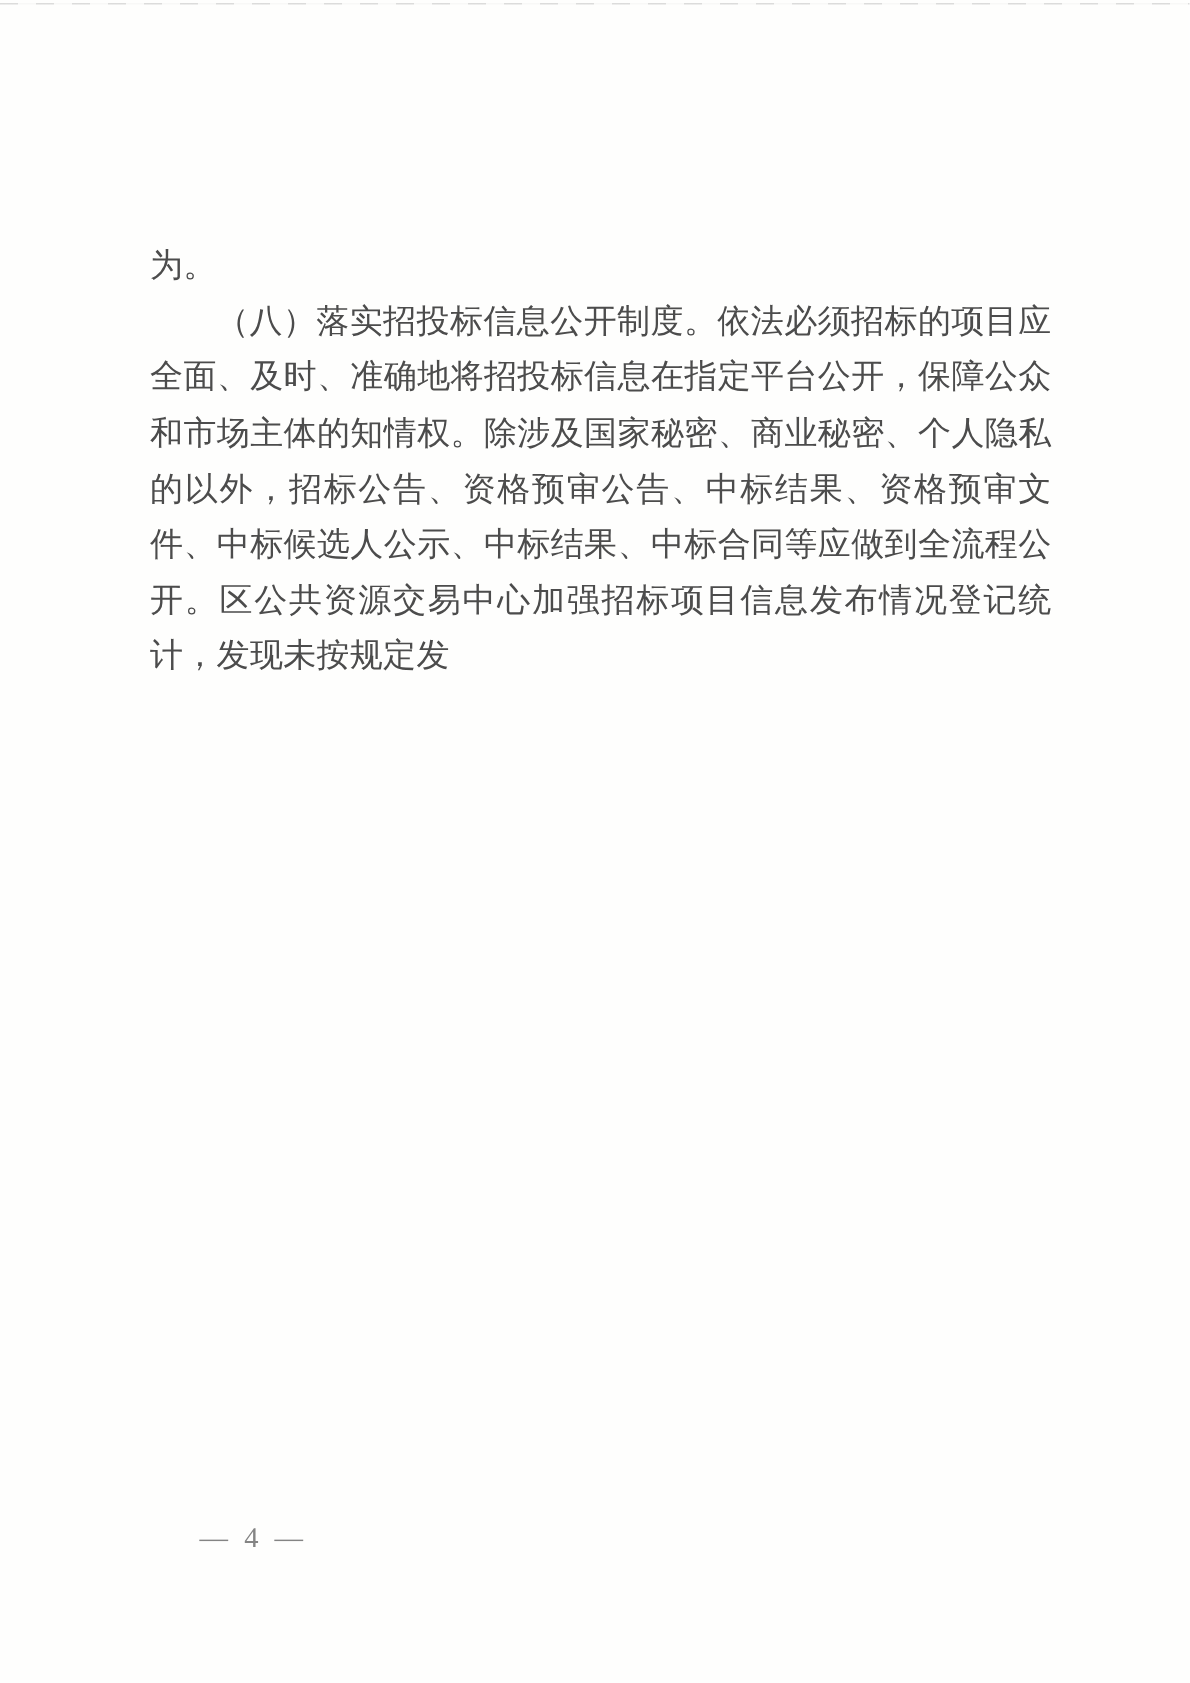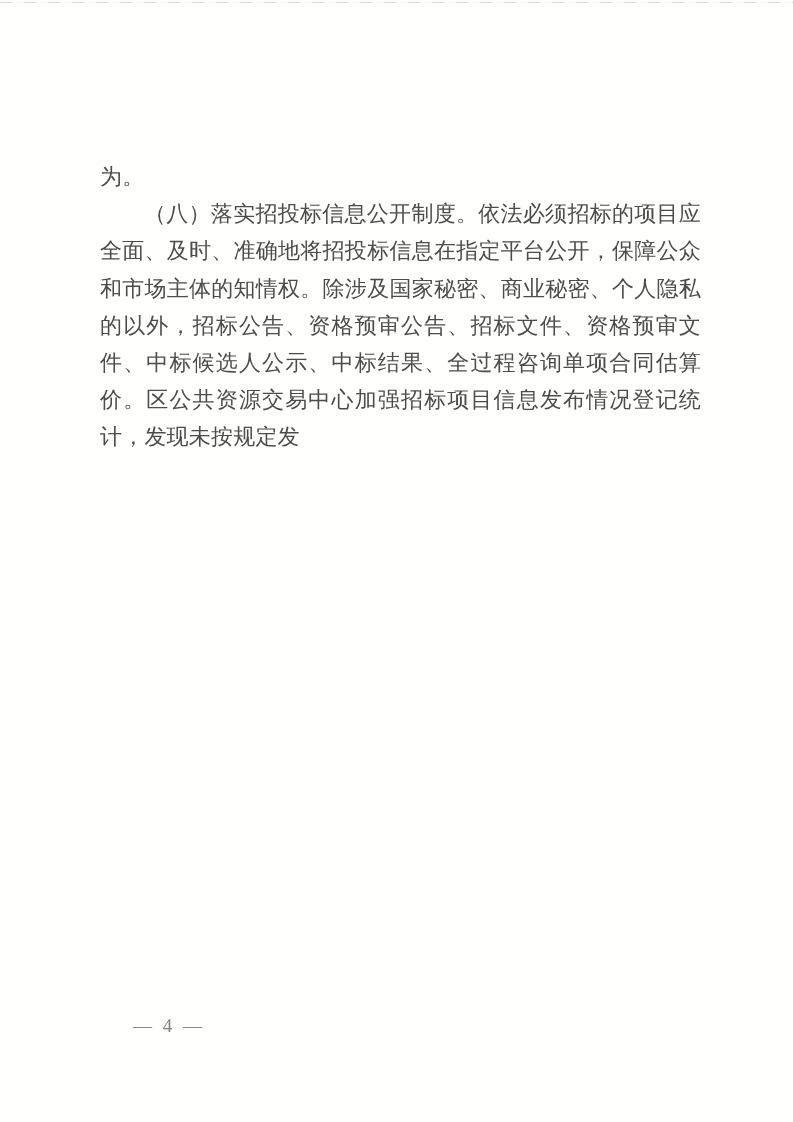--- a/index.html
+++ b/index.html
@@ -64,18 +64,18 @@
 </style>
 </head>
 <body>
 
 <div class="page">
 
   <div class="scan-artifact"></div>
 
   <main class="content">
     <p class="para continuation">为。</p>
-    <p class="para">（八）落实招投标信息公开制度。依法必须招标的项目应全面、及时、准确地将招投标信息在指定平台公开，保障公众和市场主体的知情权。除涉及国家秘密、商业秘密、个人隐私的以外，招标公告、资格预审公告、招标文件、资格预审文件、中标候选人公示、中标结果、全过程咨询单项合同估算价。区公共资源交易中心加强招标项目信息发布情况登记统计，发现未按规定发</p>
+    <p class="para">（八）落实招投标信息公开制度。依法必须招标的项目应全面、及时、准确地将招投标信息在指定平台公开，保障公众和市场主体的知情权。除涉及国家秘密、商业秘密、个人隐私的以外，招标公告、资格预审公告、中标结果、资格预审文件、中标候选人公示、中标结果、中标合同等应做到全流程公开。区公共资源交易中心加强招标项目信息发布情况登记统计，发现未按规定发</p>
   </main>
 
   <div class="page-number">— 4 —</div>
 
 </div>
 
 </body></html>

